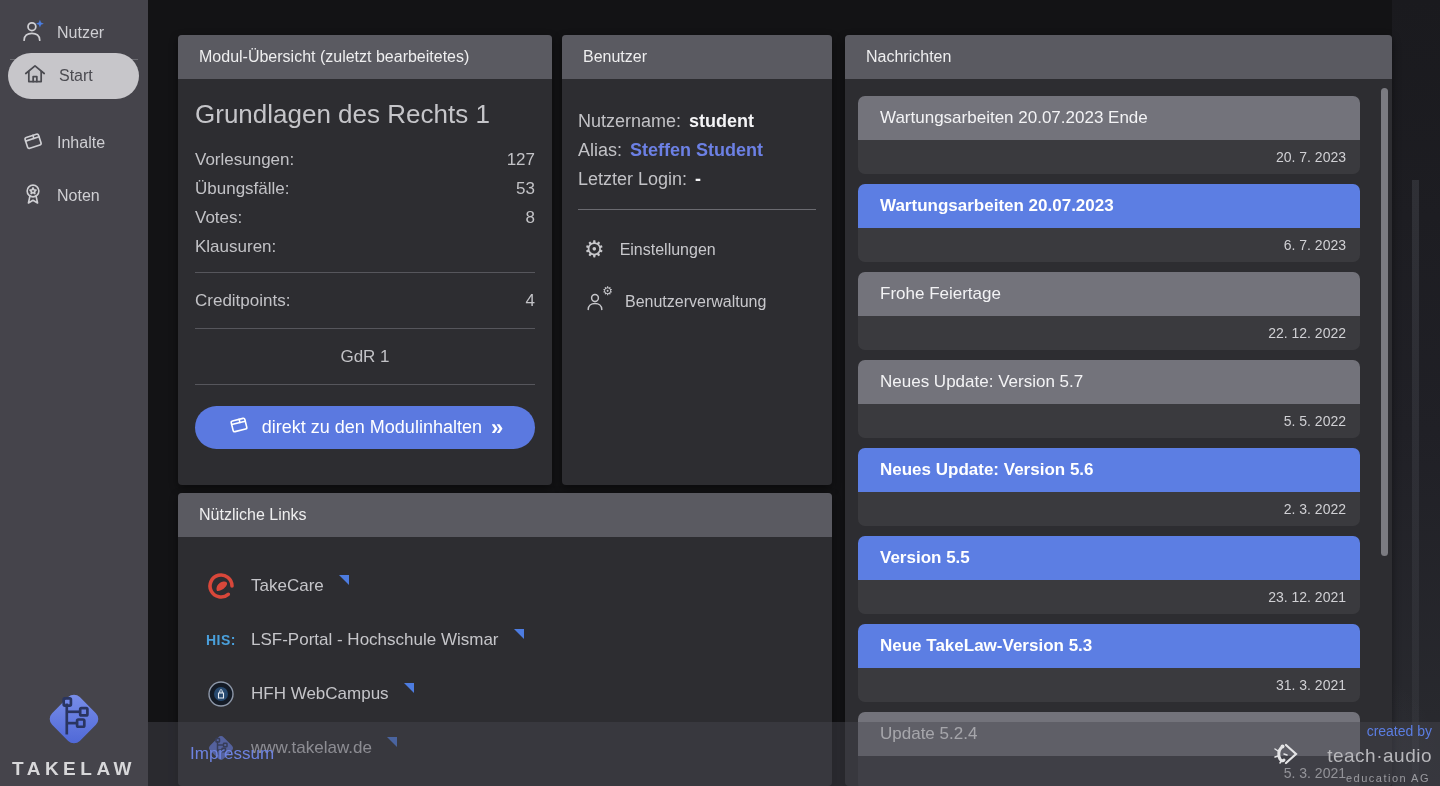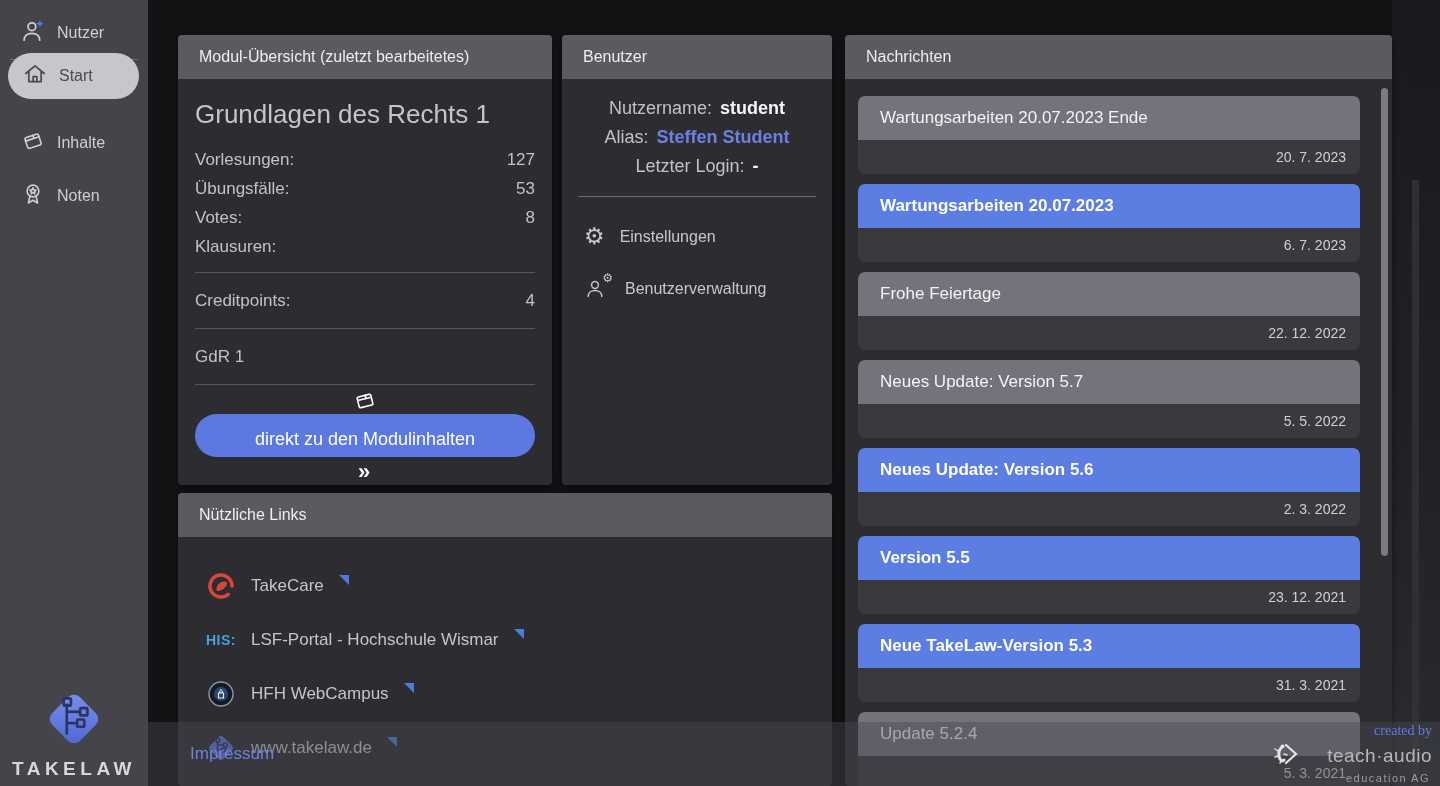--- a/index.html
+++ b/index.html
@@ -43,30 +43,30 @@
                  display:flex; align-items:center; padding:0 21px; }
 
   
   .module-card { left:178px; top:35px; width:374px; height:450px; }
   .module-body { padding:0 17px; }
   .module-title { margin-top:20px; font-size:26px; font-weight:400; color:#c5c5c9; }
   .stats { margin-top:15px; }
   .stat-row { display:flex; justify-content:space-between;
               font-size:17px; color:#c2c2c6; line-height:29px; }
   .mod-hr { border:none; border-top:1px solid #56565c; margin:11px 0; }
-  .line-row { font-size:17px; color:#c2c2c6; line-height:29px; padding:2px 0; }
-  .module-btn { margin-top:29px; width:100%; height:43px; border:none; cursor:pointer;
+  .line-row { font-size:17px; color:#c2c2c6; line-height:29px; padding:2px 0;text-align:center; }
+  .module-btn { margin-top:21px; width:100%; height:43px; border:none; cursor:pointer;
                 border-radius:22px; background:#5b79e0; color:#fff; font-size:18px;
-                font-family:inherit; display:flex; align-items:center; justify-content:center; gap:11px;flex-direction:column; }
+                font-family:inherit; display:flex; align-items:center; justify-content:center; gap:11px; }
   .module-btn .chev { font-size:22px; font-weight:700; margin-left:-2px; line-height:1; }
 
   
   .user-card { left:562px; top:35px; width:270px; height:450px; }
   .user-body { padding:0 16px; }
-  .user-fields { margin-top:15px;text-align:center; }
+  .user-fields { margin-top:28px; }
   .field-row { font-size:18px; line-height:29px; color:#c2c2c6; white-space:nowrap; }
   .field-row .val { margin-left:8px; font-weight:700; color:#f4f4f6; }
   .field-row .val.accent { color:#6c80e4; }
   .user-hr { border:none; border-top:1px solid #6a6a70; margin:15px 0 0; }
   .user-menu-item { display:flex; align-items:center; gap:15px; margin:28px 0 0 6px;
                     color:#c8c8cc; font-size:16px; cursor:pointer; }
   .gear-glyph { font-size:23px; line-height:1; color:#c6c6ca; }
   .user-gear-ic { position:relative; width:26px; height:26px; }
   .user-gear-ic .mini-gear { position:absolute; top:-5px; right:-3px; font-size:12px; color:#c6c6ca; }
 
@@ -93,21 +93,21 @@
   .ext-arrow { width:0; height:0; border-top:10px solid #4d7ce0; border-left:10px solid transparent;
                display:inline-block; margin:0 0 12px 1px; }
 
   
   .footer { position:absolute; left:148px; right:0; bottom:0; height:64px; z-index:5;
             background:rgba(72,72,80,0.45);
             display:flex; align-items:center; justify-content:space-between;
             padding:0 8px 0 42px; }
   .impressum { color:#6d82df; font-size:17px; text-decoration:none; cursor:pointer; }
   .created { display:flex; flex-direction:column; align-items:flex-end; line-height:1.15; }
-  .created-by { color:#5b7de2; font-size:14px;font-family:Liberation Serif, serif; }
+  .created-by { color:#5b7de2; font-size:14px; }
   .studio-row { display:flex; align-items:center; gap:4px; }
   .studio-name { color:#b7b7bb; font-size:19px; letter-spacing:0.5px;margin-left:21px; }
   .studio-sub { color:#9b9ba0; font-size:11px; letter-spacing:1.5px; margin-right:2px; }
 </style>
 </head>
 <body>
 
 <div class="screen">
   <div class="bg-photo">
     <div class="bg-band"></div>

